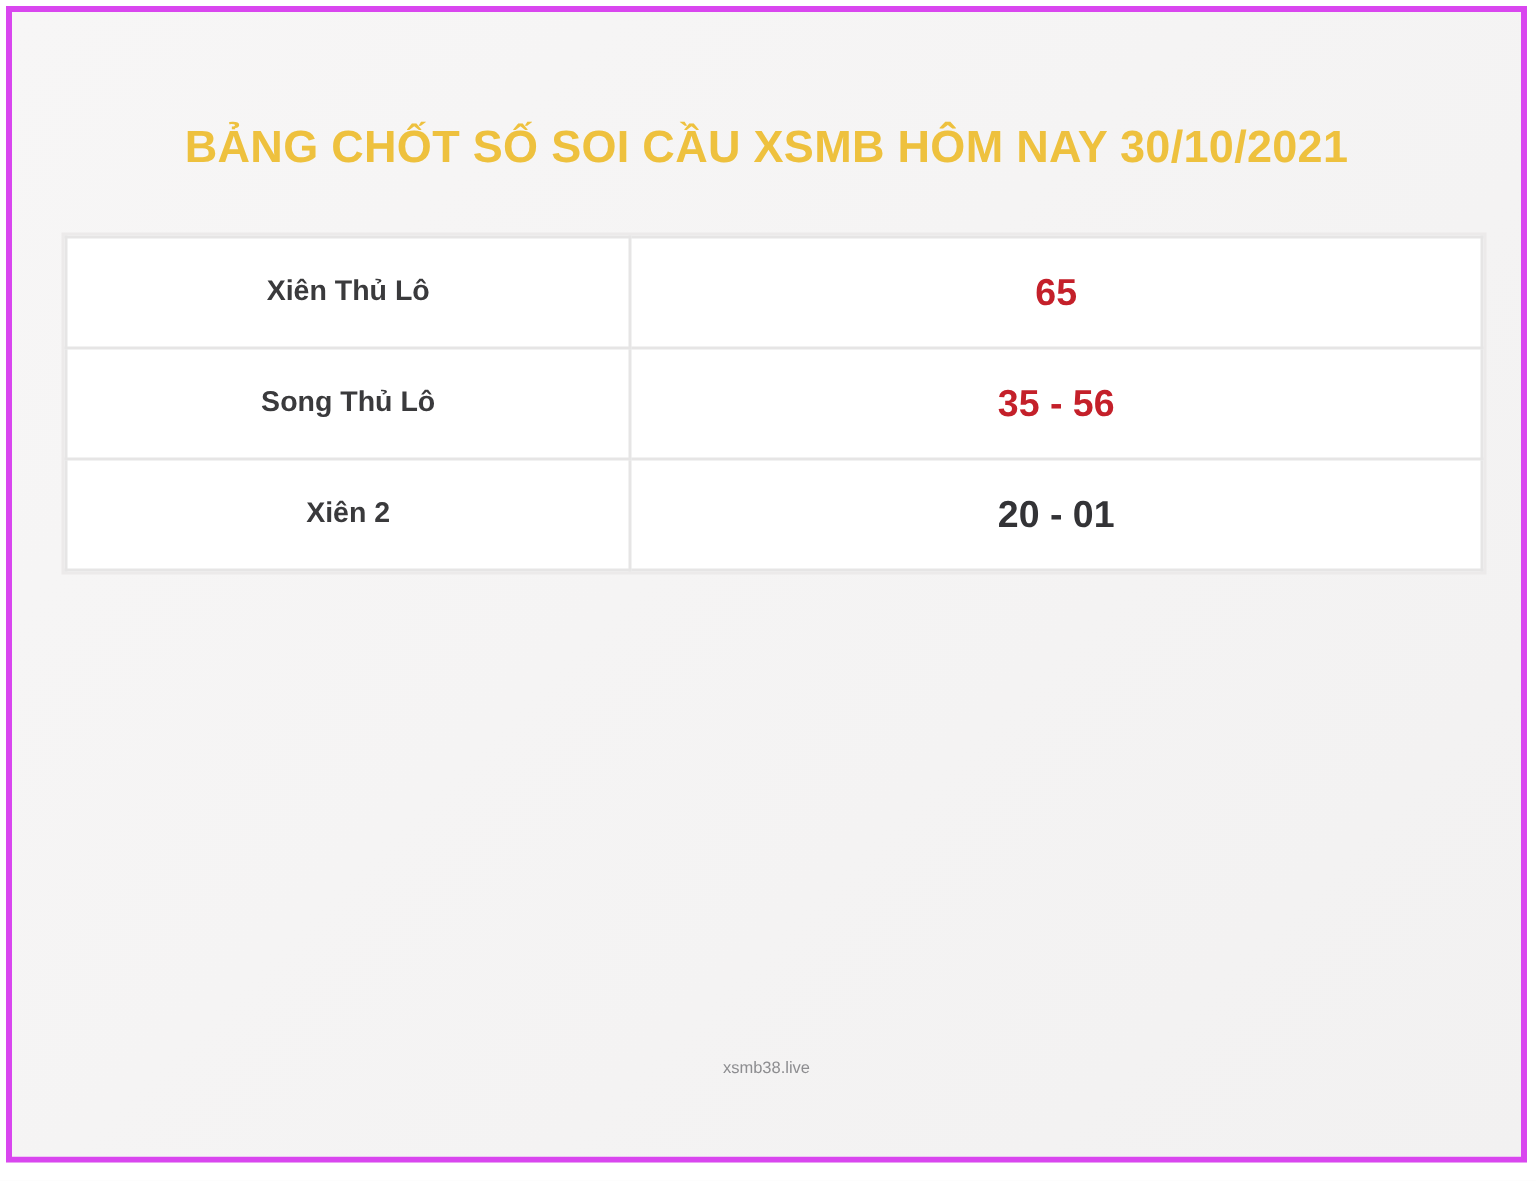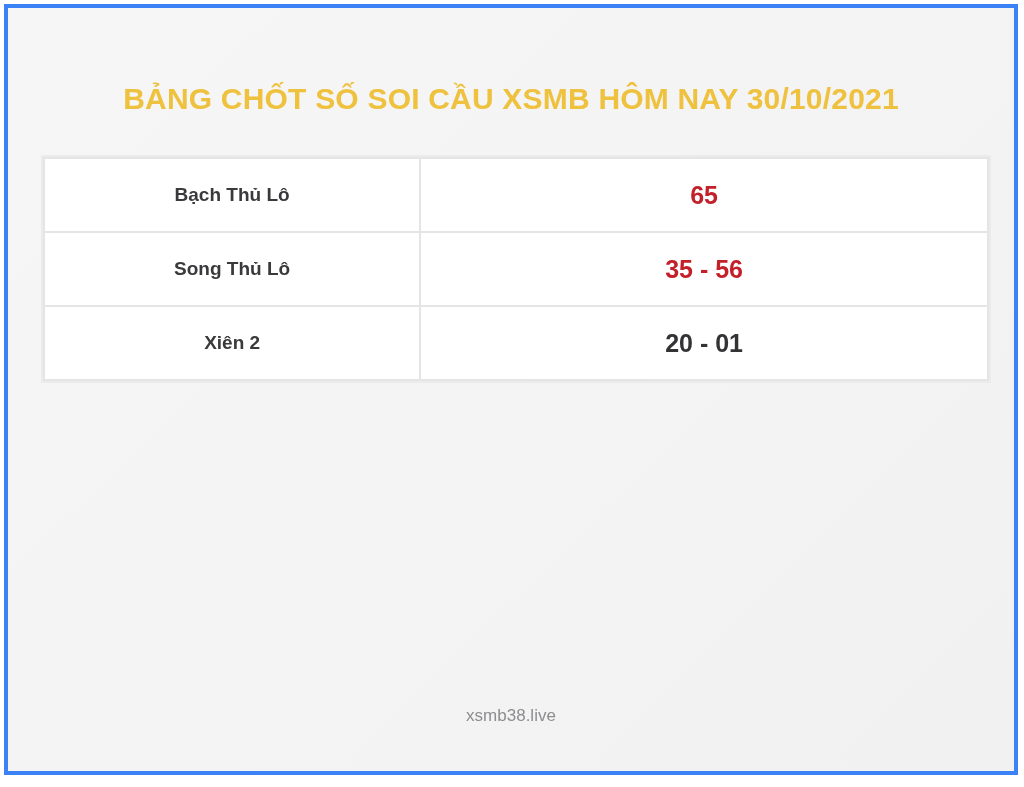--- a/index.html
+++ b/index.html
@@ -14,21 +14,21 @@
     font-family: "Liberation Sans", sans-serif;
   }
 
   .frame {
     position: absolute;
     left: 4px;
     top: 4px;
     width: 1014px;
     height: 771px;
     box-sizing: border-box;
-    border: 4px solid #3b82f6;
+    border: 4px solid #d946ef;
     background: #f6f5f5;
   }
 
   .canvas {
     position: absolute;
     left: 0;
     top: 0;
     right: 0;
     bottom: 0;
     background: linear-gradient(135deg, #f7f6f6 0%, #f5f4f4 45%, #f2f1f1 100%);
@@ -87,38 +87,38 @@
   .table td.value-cell.highlight {
     color: #c4202a;
   }
 
   .footer {
     position: absolute;
     left: 0;
     right: 0;
     top: 698px;
     text-align: center;
-    font-size: 17px;
+    font-size: 11px;
     font-weight: normal;
     color: #8d8d90;
   }
 </style>
 </head>
 <body>
 
 <div class="frame">
   <div class="canvas">
 
     <div class="title">BẢNG CHỐT SỐ SOI CẦU XSMB HÔM NAY 30/10/2021</div>
 
     <table class="table">
       <tbody>
 
         <tr>
-          <td class="label-cell">Bạch Thủ Lô</td>
+          <td class="label-cell">Xiên Thủ Lô</td>
           <td class="value-cell highlight">65</td>
         </tr>
 
         <tr>
           <td class="label-cell">Song Thủ Lô</td>
           <td class="value-cell highlight">35 - 56</td>
         </tr>
 
         <tr>
           <td class="label-cell">Xiên 2</td>

